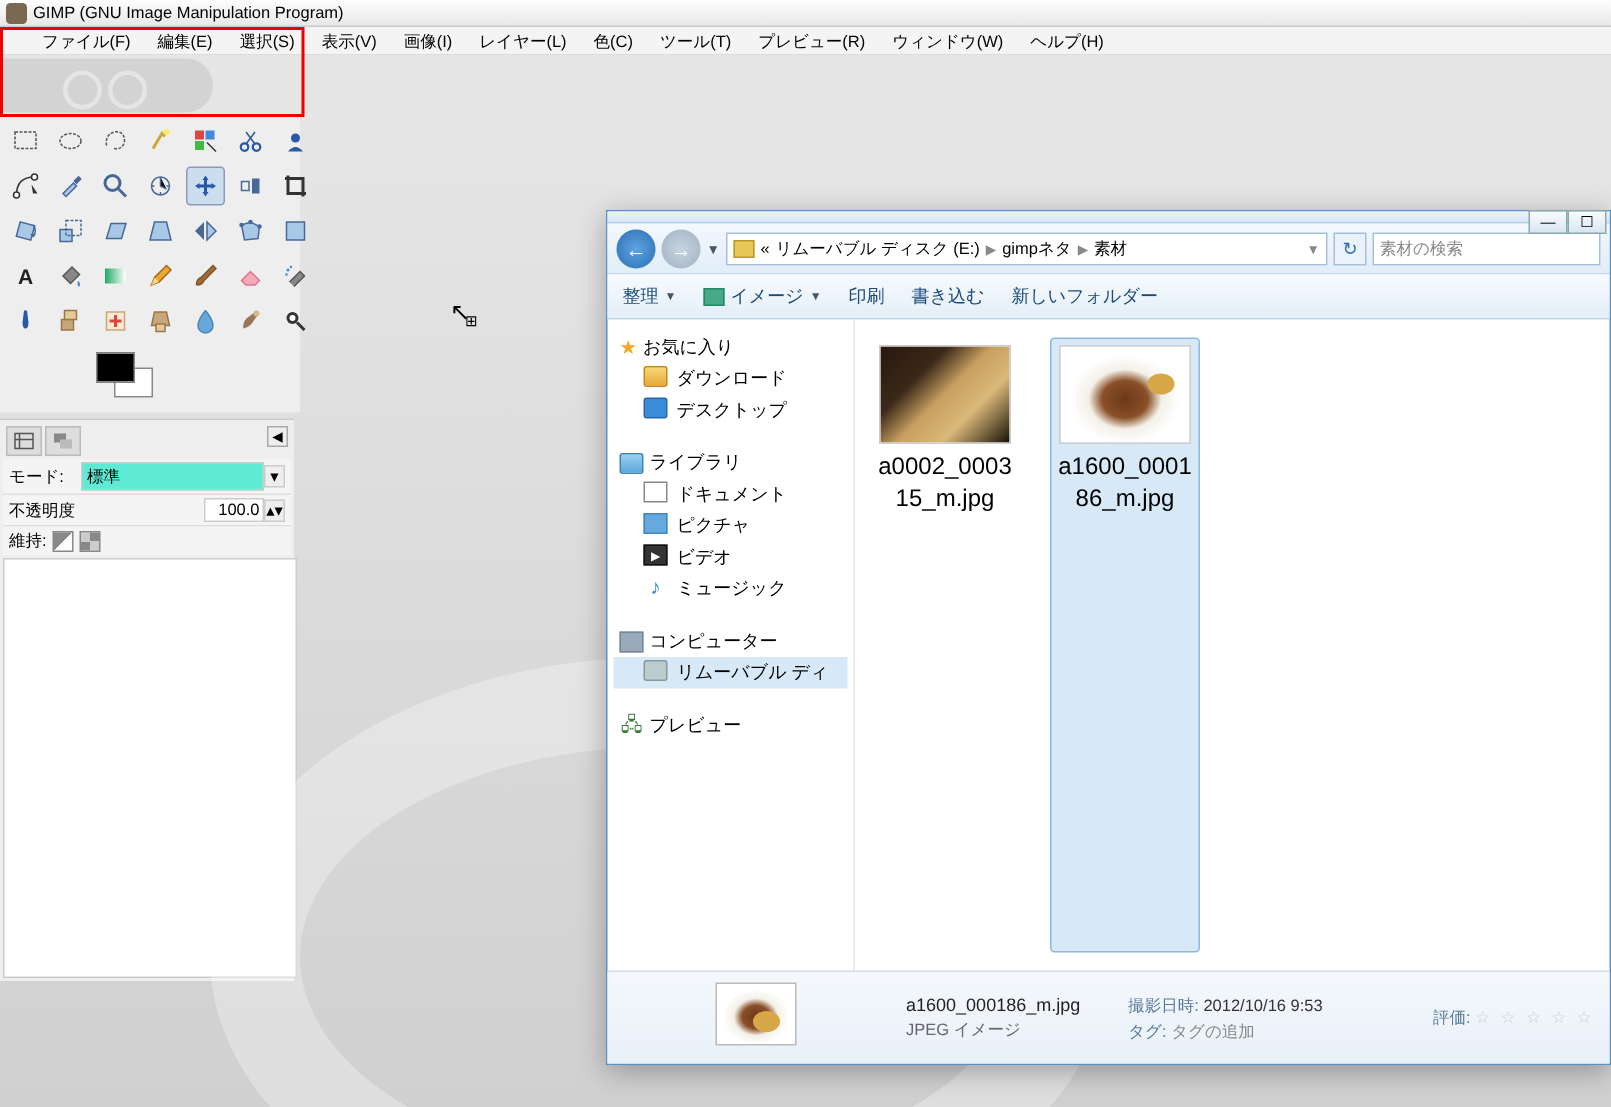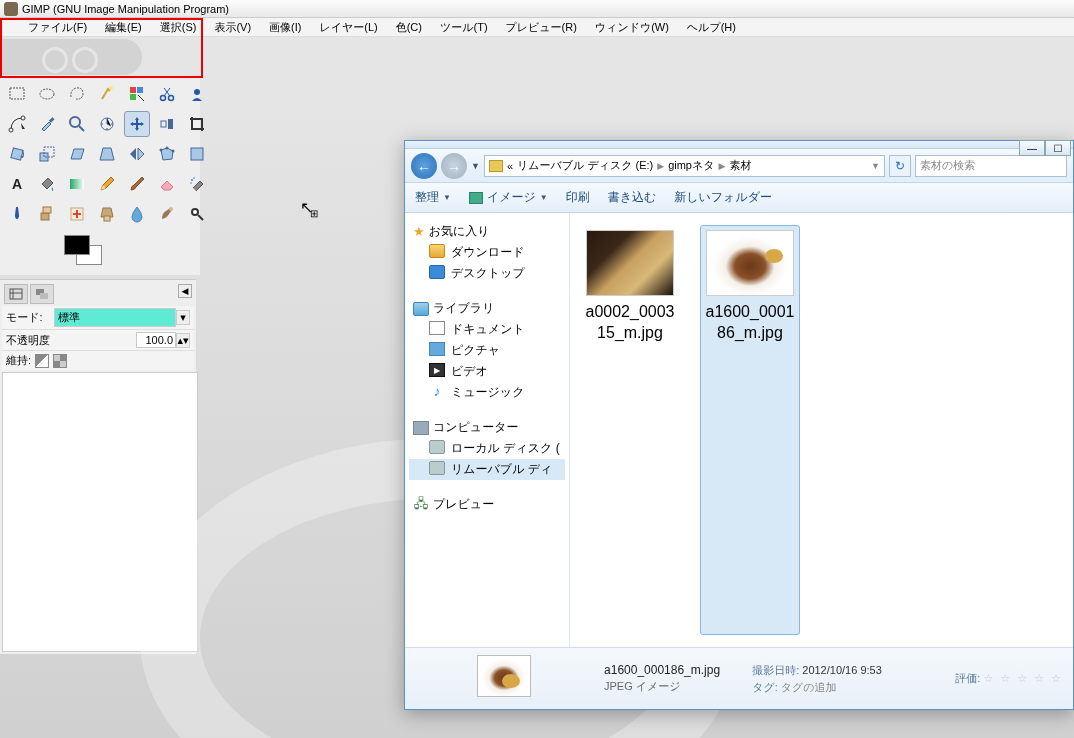--- a/index.html
+++ b/index.html
@@ -474,24 +474,20 @@
         <div class="tree-item">
             <span class="ico ico-mus">♪</span>
             <span>ミュージック</span>
           </div>
       </div>
       <div class="tree-group">
         <div class="tree-hdr">
             <span class="ico ico-comp"></span>
             <span>コンピューター</span>
           </div>
-        <div class="tree-item">
-            <span class="ico ico-disk"></span>
-            <span>ローカル ディスク (</span>
-          </div>
         <div class="tree-item selected">
             <span class="ico ico-disk"></span>
             <span>リムーバブル ディ</span>
           </div>
       </div>
       <div class="tree-group">
         <div class="tree-hdr">
             <span class="ico ico-net">🖧</span>
             <span>プレビュー</span>
           </div>

